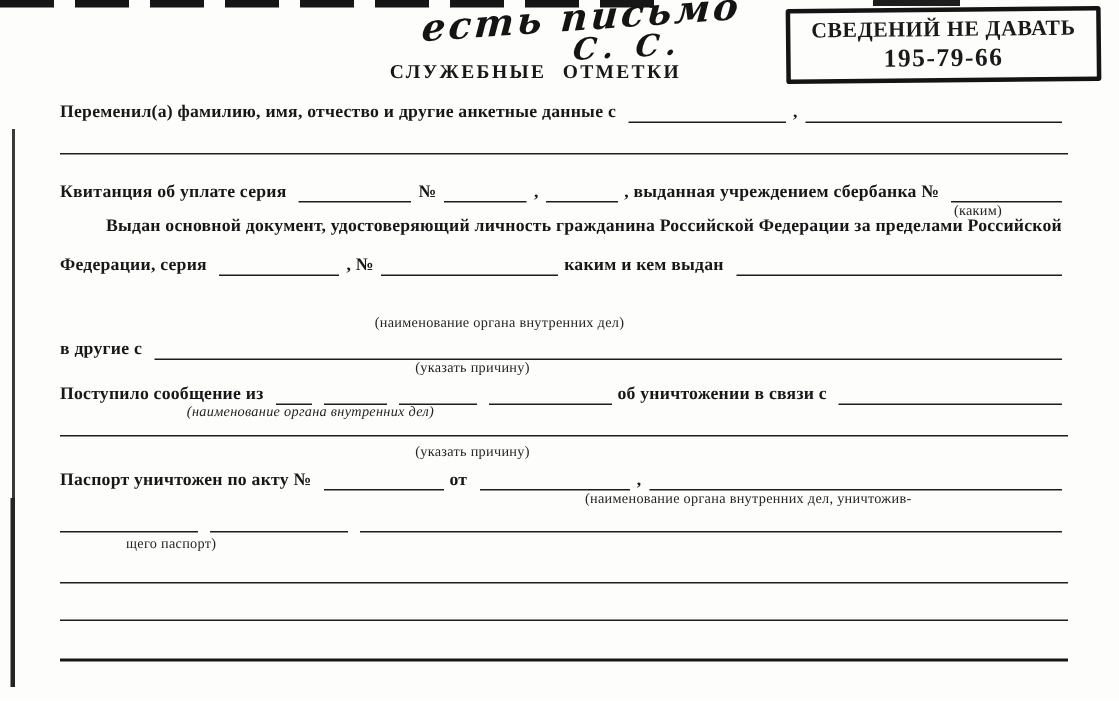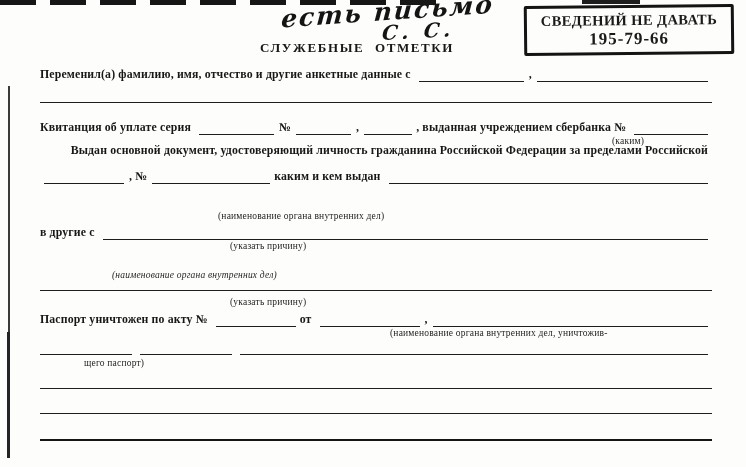--- a/index.html
+++ b/index.html
@@ -75,21 +75,21 @@
     border-bottom:1.3px solid #1d1d1d; margin:0 4px;
   }
   .blank.fill { flex:1; }
   .fullline {
     position:absolute; left:40px; right:34px; height:13px;
     border-bottom:1.4px solid #1e1e1e;
   }
   .fullline.thick { border-bottom:2.4px solid #161616; }
   .hint {
     position:absolute; font-size:9.5px; font-weight:400; letter-spacing:0.2px;
-    color:#242424; text-align:left; white-space:nowrap;
+    color:#242424; text-align:center; white-space:nowrap;
   }
   .hint.it { font-style:italic; }
   .hint.left { text-align:left; }
 </style>
 </head>
 <body>
 
 <div class="page">
 
   <div class="top-edge"></div>
@@ -124,35 +124,45 @@
     <span class="blank" style="width:48px"></span>
     <span class="t">, выданная учреждением сбербанка №</span>
     <span class="blank fill"></span>
   </div>
   <div class="hint" style="top:136px; left:612px; width:80px">(каким)</div>
 
   <div class="row" style="top:143px">
     <span class="t">Выдан основной документ, удостоверяющий личность гражданина Российской Федерации за пределами Российской</span>
   </div>
   <div class="row" style="top:169px">
+    <span class="t">Федерации, серия</span>
     <span class="blank" style="width:80px"></span>
     <span class="t tight">, №</span>
     <span class="blank" style="width:118px"></span>
     <span class="t">каким и кем выдан</span>
     <span class="blank fill"></span>
   </div>
 
   <div class="hint" style="top:211px; left:218px; width:230px">(наименование органа внутренних дел)</div>
 
   <div class="row" style="top:225px">
     <span class="t">в другие с</span>
     <span class="blank fill"></span>
   </div>
   <div class="hint" style="top:241px; left:230px; width:170px">(указать причину)</div>
 
+  <div class="row" style="top:255px">
+    <span class="t">Поступило сообщение из</span>
+    <span class="blank" style="width:24px"></span>
+    <span class="blank" style="width:42px"></span>
+    <span class="blank" style="width:52px"></span>
+    <span class="blank" style="width:82px"></span>
+    <span class="t">об уничтожении в связи с</span>
+    <span class="blank fill"></span>
+  </div>
   <div class="hint it" style="top:270px; left:112px; width:190px">(наименование органа внутренних дел)</div>
 
   <div class="fullline" style="top:278px"></div>
   <div class="hint" style="top:297px; left:230px; width:170px">(указать причину)</div>
 
   <div class="row" style="top:312px">
     <span class="t">Паспорт уничтожен по акту №</span>
     <span class="blank" style="width:80px"></span>
     <span class="t">от</span>
     <span class="blank" style="width:100px"></span>

